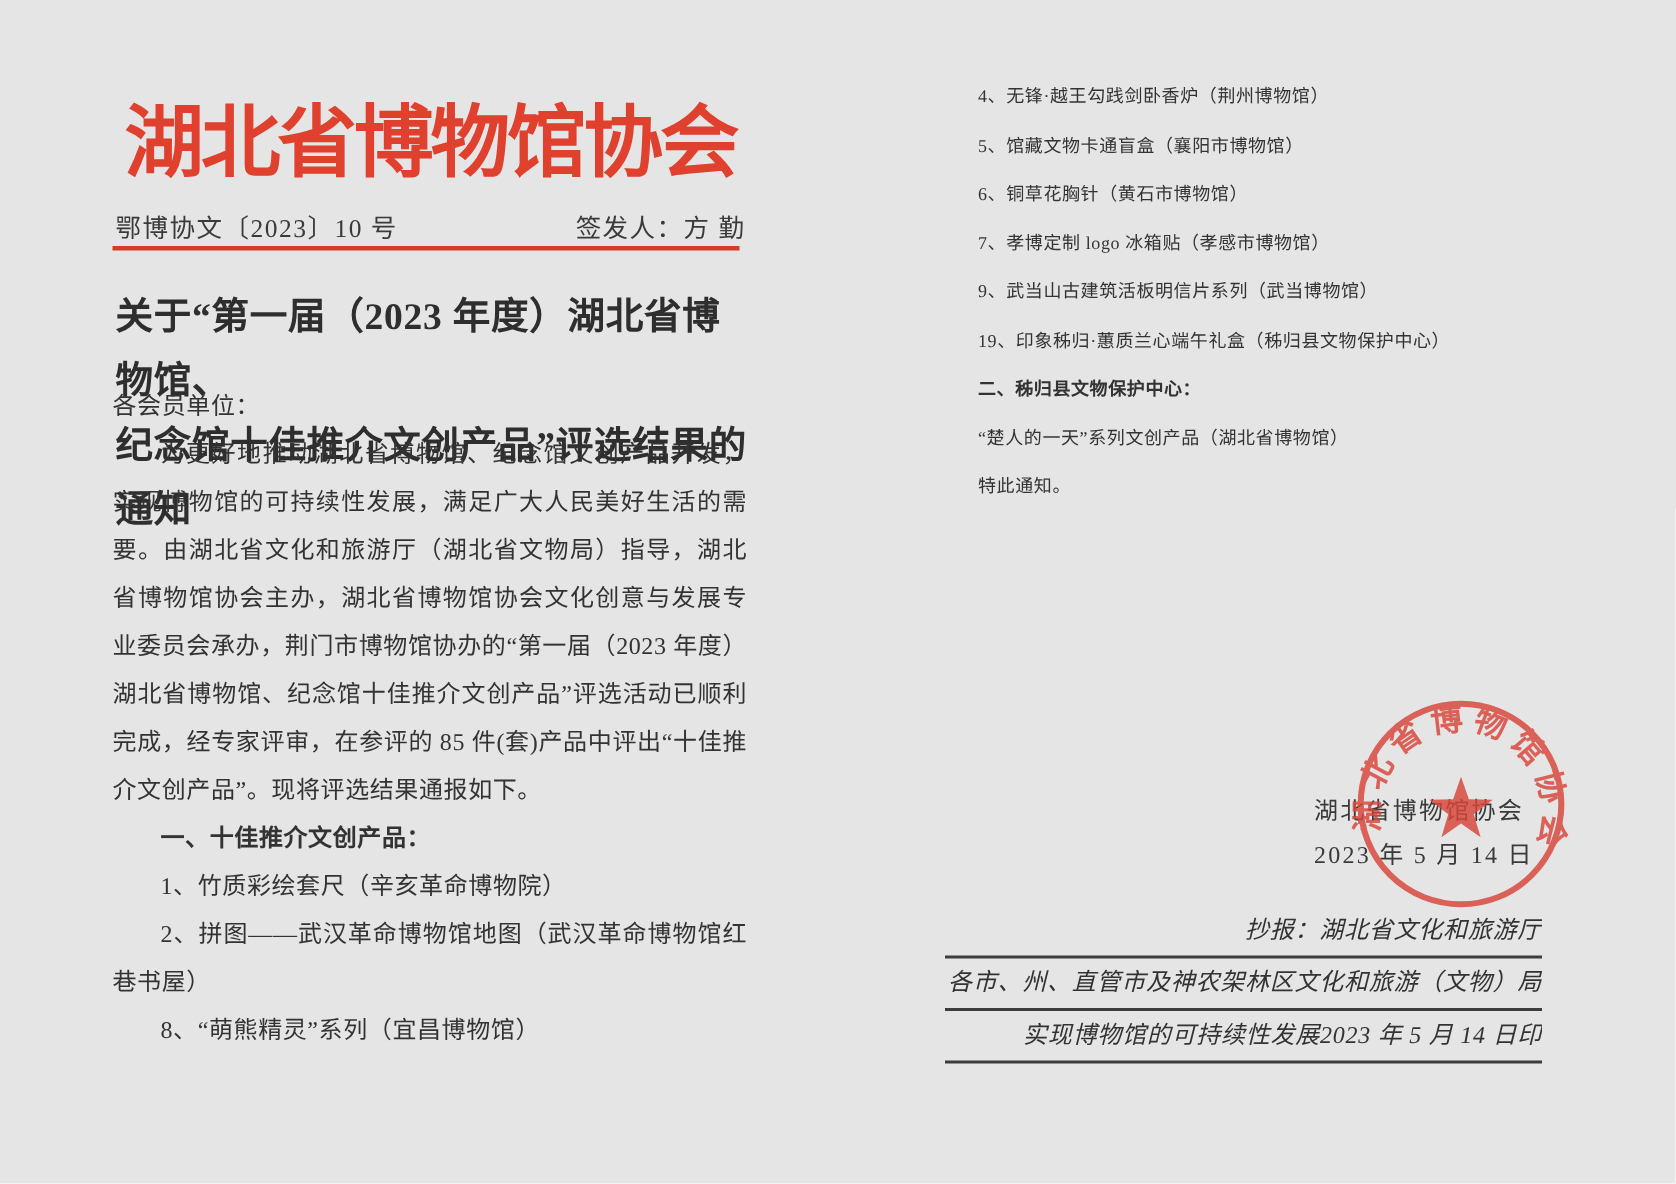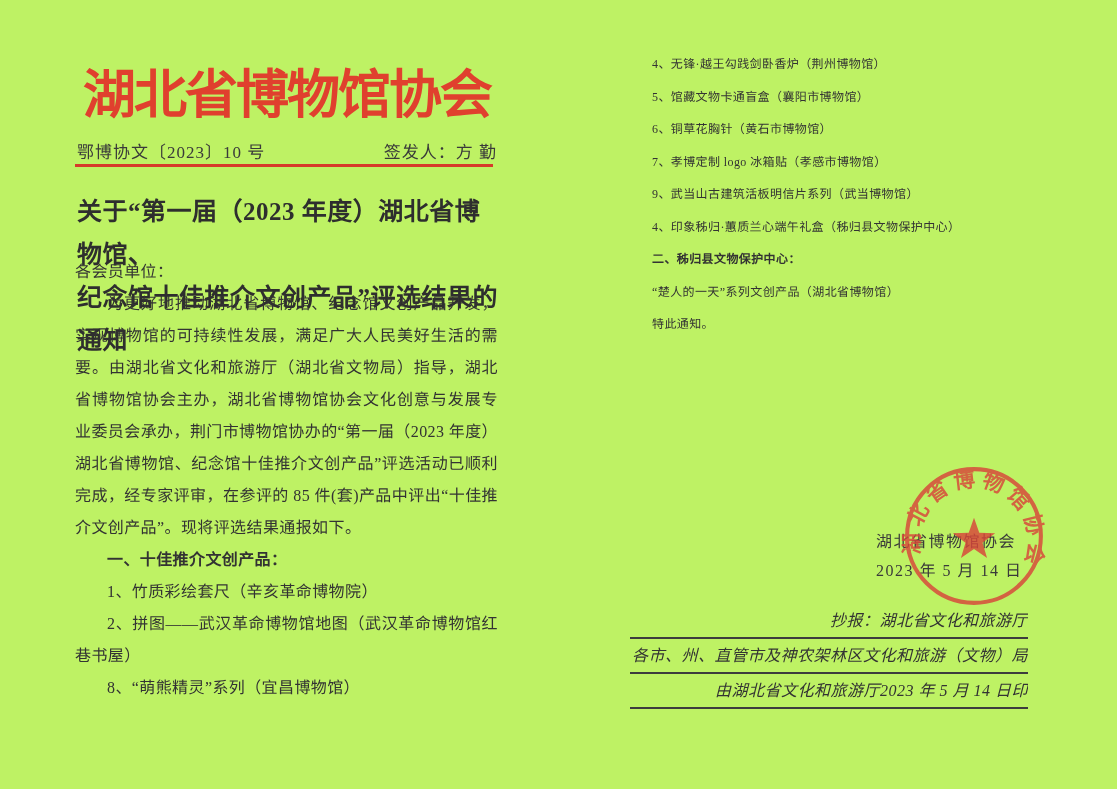--- a/index.html
+++ b/index.html
@@ -1,19 +1,19 @@
 <!DOCTYPE html>
 <html lang="zh-CN"><head>
 <meta charset="utf-8">
 <style>
   html,body{margin:0;padding:0;background:#ffffff;}
   .page{
     position:relative;
     width:1117px;height:789px;
-    background:#bef264;
+    background:#e5e5e5;
     overflow:hidden;
     font-family:"Liberation Serif","DejaVu Serif",serif;
     color:#333;
   }
   
   .masthead{
     position:absolute;left:75px;top:52px;width:424px;
     text-align:center;
     font-size:53px;font-weight:bold;letter-spacing:-2px;
     color:#e0402e;
@@ -95,21 +95,21 @@
     <p class="indent">2、拼图——武汉革命博物馆地图（武汉革命博物馆红巷书屋）</p>
     <p class="indent">8、“萌熊精灵”系列（宜昌博物馆）</p>
   </div>
 
   <div class="right-flow">
     <p class="indent">4、无锋·越王勾践剑卧香炉（荆州博物馆）</p>
     <p class="indent">5、馆藏文物卡通盲盒（襄阳市博物馆）</p>
     <p class="indent">6、铜草花胸针（黄石市博物馆）</p>
     <p class="indent">7、孝博定制 logo 冰箱贴（孝感市博物馆）</p>
     <p class="indent">9、武当山古建筑活板明信片系列（武当博物馆）</p>
-    <p class="indent">4、印象秭归·蕙质兰心端午礼盒（秭归县文物保护中心）</p>
+    <p class="indent">19、印象秭归·蕙质兰心端午礼盒（秭归县文物保护中心）</p>
     <p class="indent bold">二、秭归县文物保护中心：</p>
     <p class="indent">“楚人的一天”系列文创产品（湖北省博物馆）</p>
     <p class="indent">特此通知。</p>
   </div>
 
   <div class="signature">
     <div>湖北省博物馆协会</div>
     <div>2023 年 5 月 14 日</div>
   </div>
 
@@ -125,18 +125,18 @@
   <div class="footer">
     <div class="footer-row">
       <span>抄报：湖北省文化和旅游厅</span>
       <span></span>
     </div>
     <div class="footer-row">
       <span>抄送：各市、州、直管市及神农架林区文化和旅游（文物）局</span>
       <span></span>
     </div>
     <div class="footer-row">
-      <span>由湖北省文化和旅游厅</span>
+      <span>实现博物馆的可持续性发展</span>
       <span>2023 年 5 月 14 日印</span>
     </div>
   </div>
 
 </div>
 
 </body></html>

